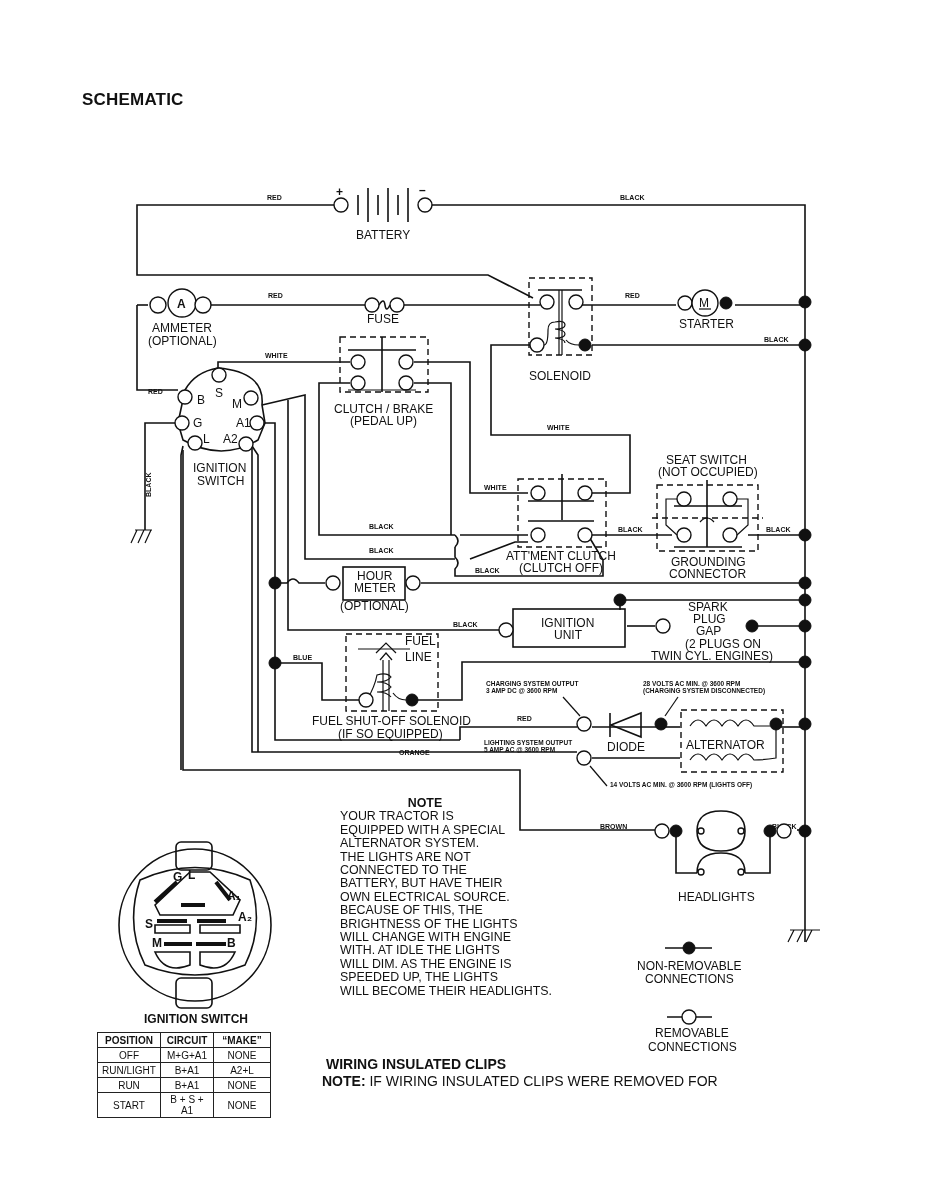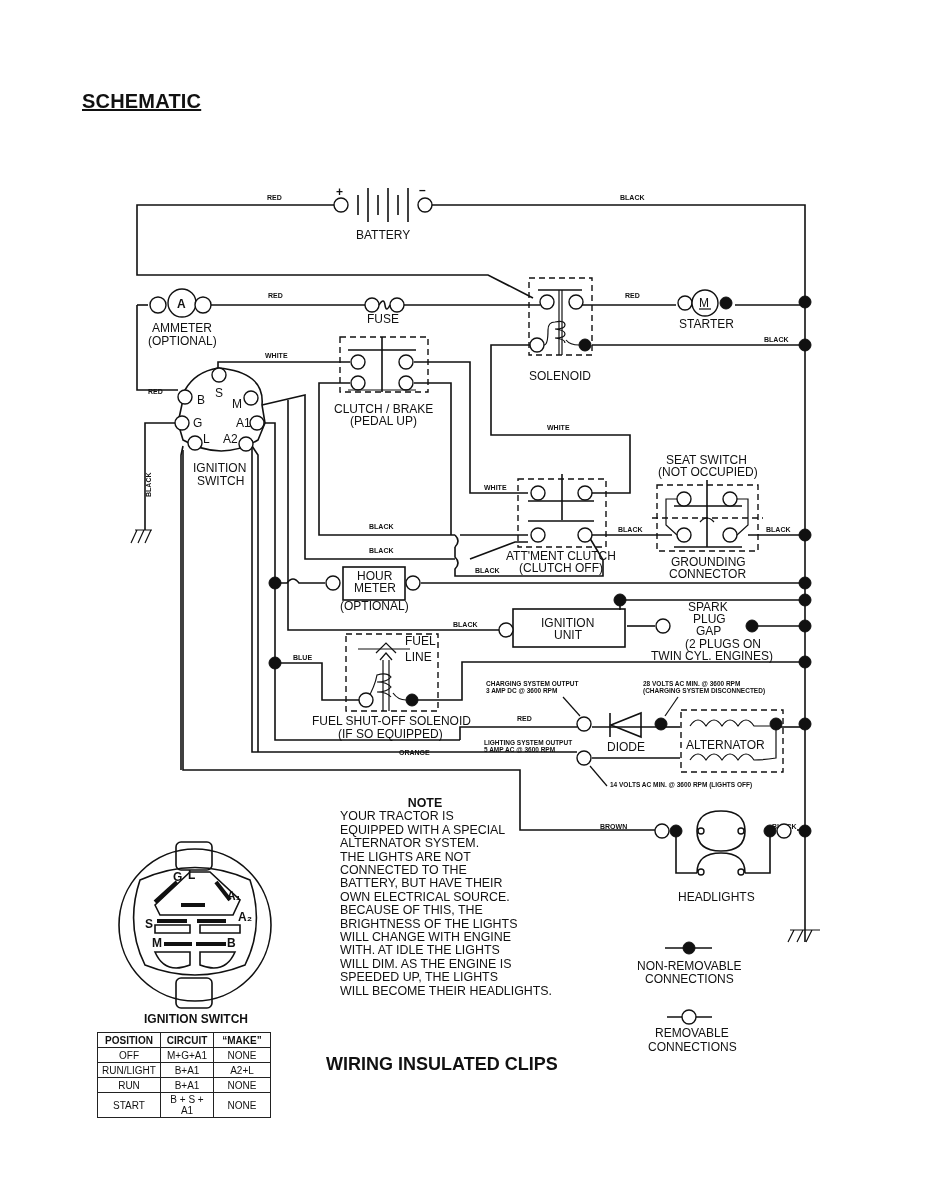--- a/index.html
+++ b/index.html
@@ -1,31 +1,31 @@
 <!DOCTYPE html>
 <html><head>
 <meta charset="utf-8">
 <style>
   html, body { margin:0; padding:0; background:#ffffff; }
   body { width:925px; height:1200px; position:relative; overflow:hidden; font-family:"Liberation Sans", sans-serif; color:#111; }
-  #page-title { position:absolute; left:82px; top:90px; font-weight:bold; font-size:20px; letter-spacing:0.2px;text-decoration:underline; }
+  #page-title { position:absolute; left:82px; top:90px; font-weight:bold; font-size:17px; letter-spacing:0.2px; }
   svg#schematic { position:absolute; left:0; top:0; }
   .w { stroke:#111; stroke-width:1.6; fill:none; }
   .thin { stroke:#111; stroke-width:1.2; fill:none; }
   .dash { stroke:#111; stroke-width:1.4; fill:none; stroke-dasharray:6 4; }
   .open { fill:#fff; stroke:#111; stroke-width:1.4; }
   .dot { fill:#111; stroke:#111; }
   .lbl { font-family:"Liberation Sans", sans-serif; font-size:12px; fill:#111; }
   .lbl-sm { font-family:"Liberation Sans", sans-serif; font-size:7px; fill:#111; font-weight:bold; }
   .lbl-xs { font-family:"Liberation Sans", sans-serif; font-size:6.5px; fill:#111; font-weight:bold; }
   .lbl-b { font-family:"Liberation Sans", sans-serif; font-size:12px; fill:#111; font-weight:bold; }
   .note { position:absolute; left:320px; top:797px; width:240px; font-size:12.4px; line-height:13.4px;margin-left:20px; }
   .note-title { text-align:center; font-weight:bold; margin-left:-10px; width:190px; }
   .note-line { white-space:nowrap; }
-  .clips { position:absolute; left:322px; top:1058px; font-size:18px; line-height:13.5px; }
+  .clips { position:absolute; left:322px; top:1058px; font-size:14px; line-height:13.5px; }
   .clips-title { font-weight:bold; margin-left:4px; margin-bottom:3px; }
   .clips b { font-weight:bold; }
   .ign-title { position:absolute; left:136px; top:1012px; font-weight:bold; font-size:12px;padding-left:8px; }
   table.ign { position:absolute; left:97px; top:1032px; border-collapse:collapse; font-size:10px; }
   table.ign td, table.ign th { border:1.4px solid #222; padding:1px 3px; text-align:center; height:12px; }
   table.ign th { font-weight:bold; }
   table.ign td:nth-child(1), table.ign th:nth-child(1) { width:56px; }
   table.ign td:nth-child(2), table.ign th:nth-child(2) { width:46px; }
   table.ign td:nth-child(3), table.ign th:nth-child(3) { width:50px; }
 </style>
@@ -406,13 +406,14 @@
     <tr>
       <td>START</td>
       <td>B + S + A1</td>
       <td>NONE</td>
     </tr>
   </tbody>
 </table>
 
 <div class="clips">
   <div class="clips-title">WIRING INSULATED CLIPS</div>
+  <div><b>NOTE:</b><span> IF WIRING INSULATED CLIPS WERE REMOVED FOR</span></div>
 </div>
 
 </body></html>

